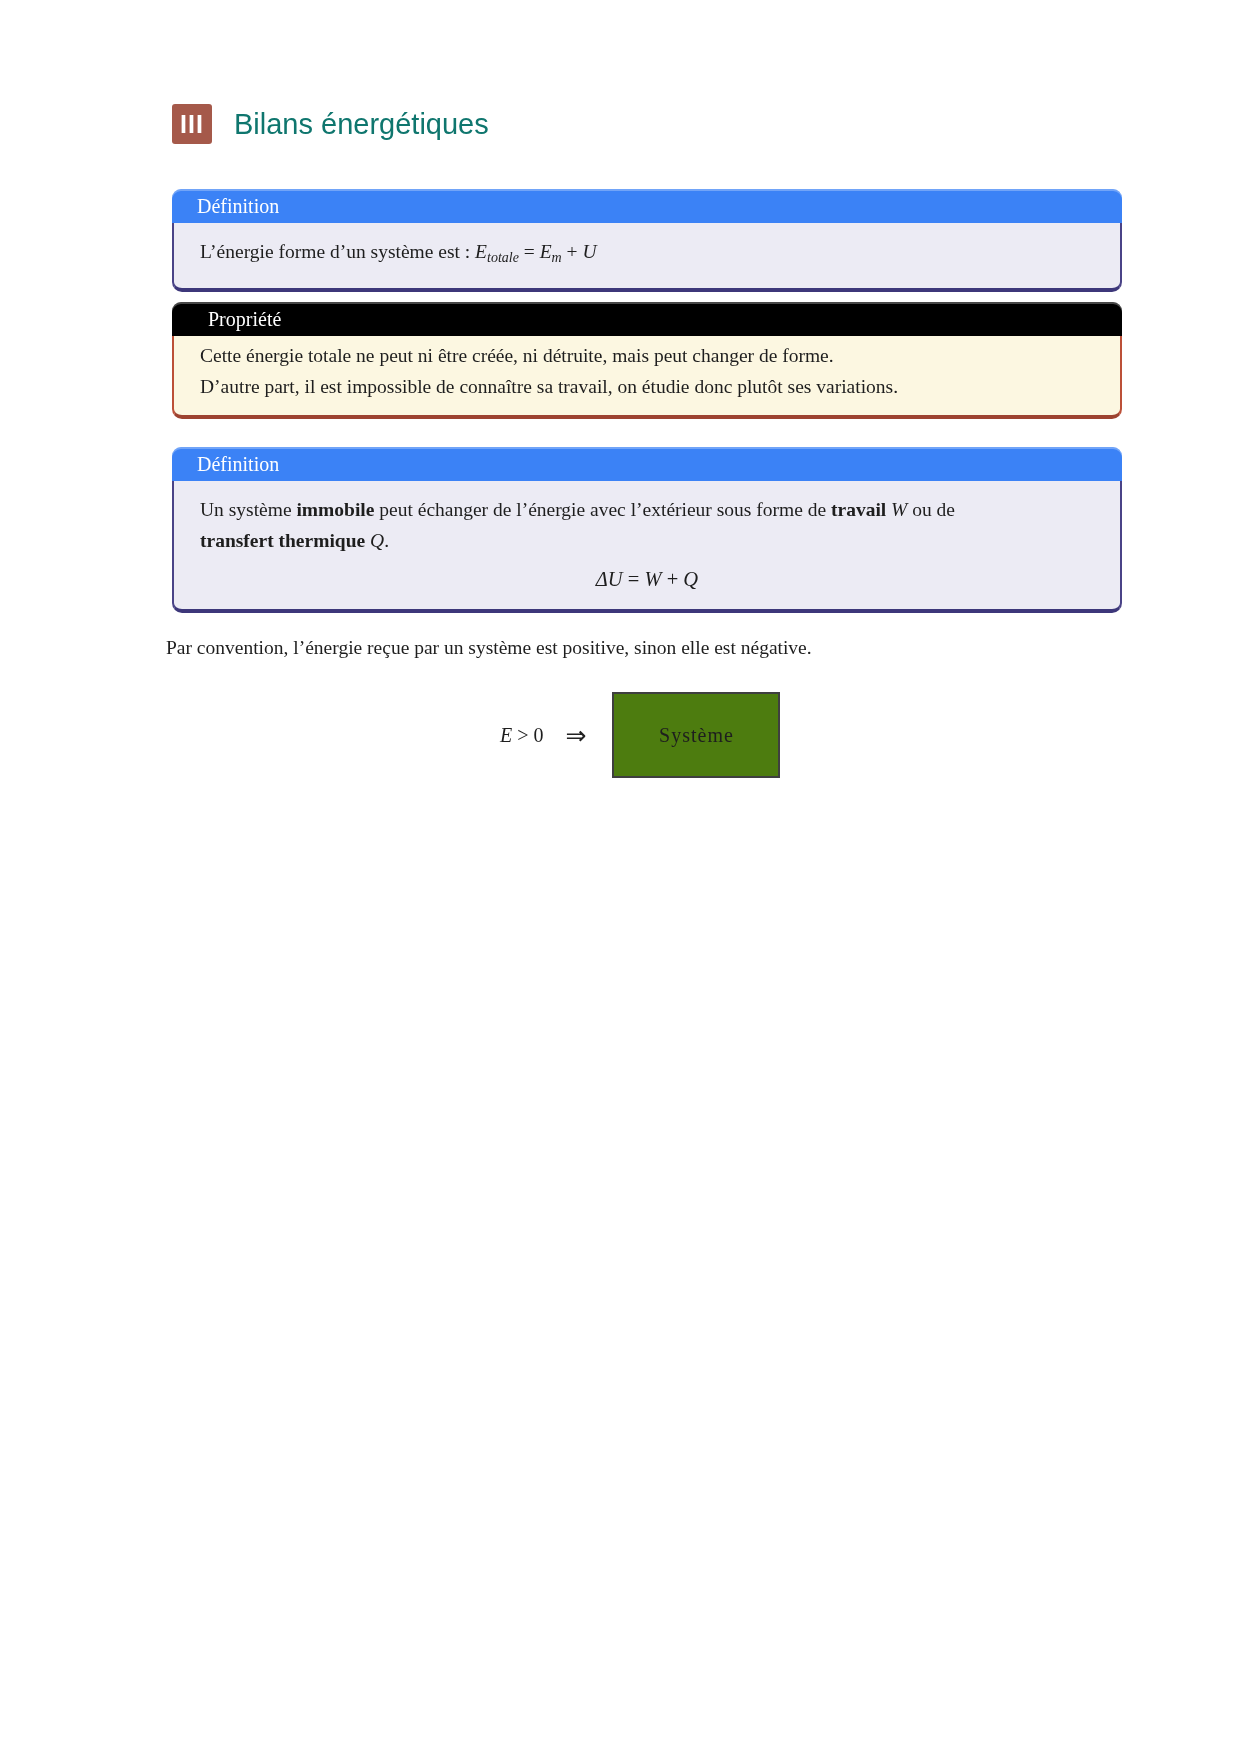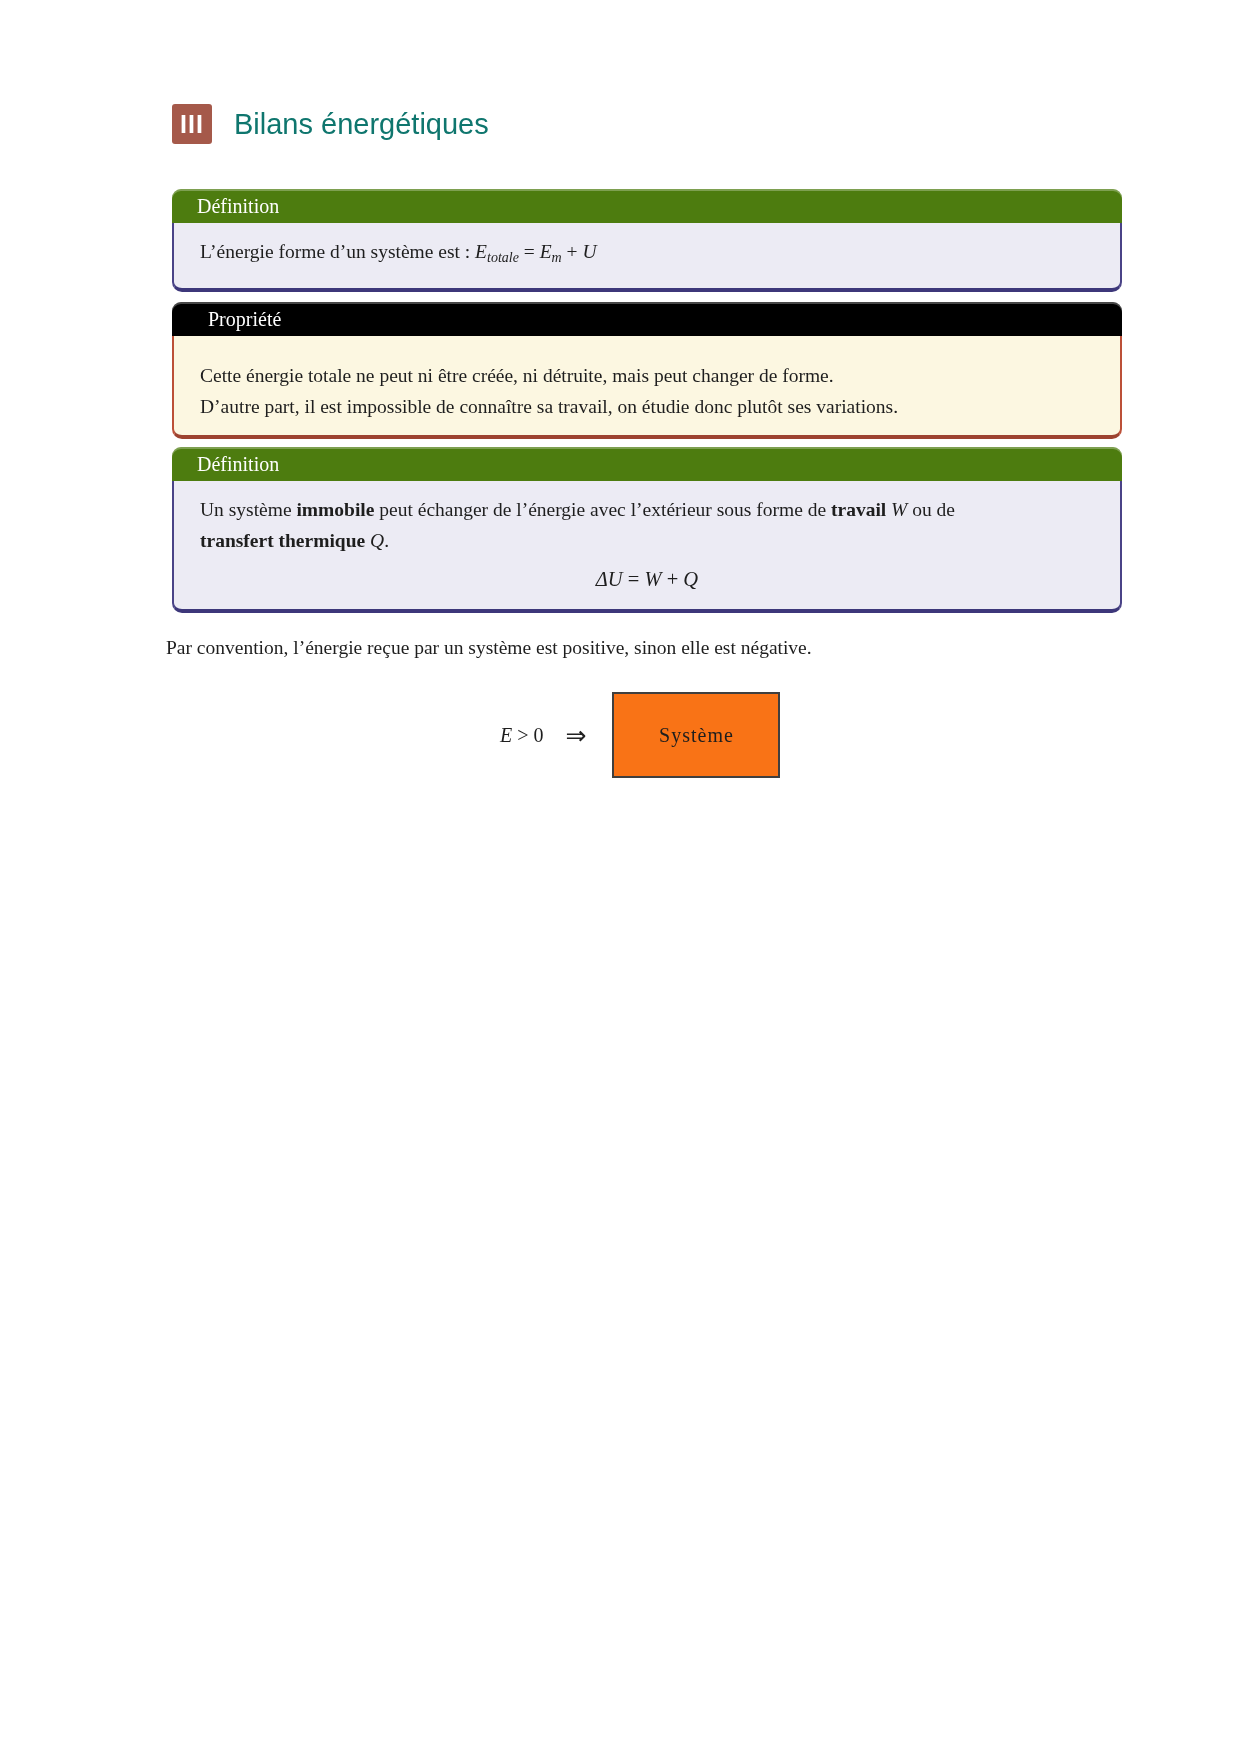--- a/index.html
+++ b/index.html
@@ -50,32 +50,32 @@
     color:#ffffff;
     font-size:20px;
     box-shadow:inset 0 2px 0 rgba(255,255,255,0.28);
   }
   .box-body{
     font-size:19.5px;
     line-height:31px;
     border-radius:0 0 10px 10px;
     padding:13px 26px 15px 26px;
   }
-  .def-head{background:#4d7c0f;}
+  .def-head{background:#3b82f6;}
   .def-body{
     background:#ecebf4;
     border:2px solid #4a4387;border-top:none;
     border-bottom:4px solid #3d377a;
   }
   .prop-head{background:#000000;padding-left:36px;}
   .prop-body{
     background:#fcf7e1;
     border:2px solid #bc5038;border-top:none;
     border-bottom:4px solid #9d4330;
-    padding-top:24px;padding-bottom:13px;
+    padding-top:4px;padding-bottom:13px;
   }
   .box p{margin:0;}
   .it{font-style:italic;}
   .bd{font-weight:700;}
   .sub{font-style:italic;font-size:14px;vertical-align:-4px;}
   .formula-line{
     text-align:center;
     font-size:20.5px;
     margin-top:8px !important;
   }
@@ -95,21 +95,21 @@
   .diagram-cond{font-size:20px;}
   .diagram-arrow{
     font-size:25px;color:#222222;
     margin-left:22px;
   }
   .system-box{
     margin-left:26px;
     width:168px;height:86px;
     box-sizing:border-box;
     border:2px solid #3f3f3f;
-    background:#f97316;
+    background:#4d7c0f;
     display:flex;align-items:center;justify-content:center;
   }
   .system-box span{font-size:20px;letter-spacing:1px;}
 
   
   .page-badge{
     position:absolute;left:1051px;top:1659px;
     width:63px;height:41px;
     background:#1470ae;
     border-radius:10px;

